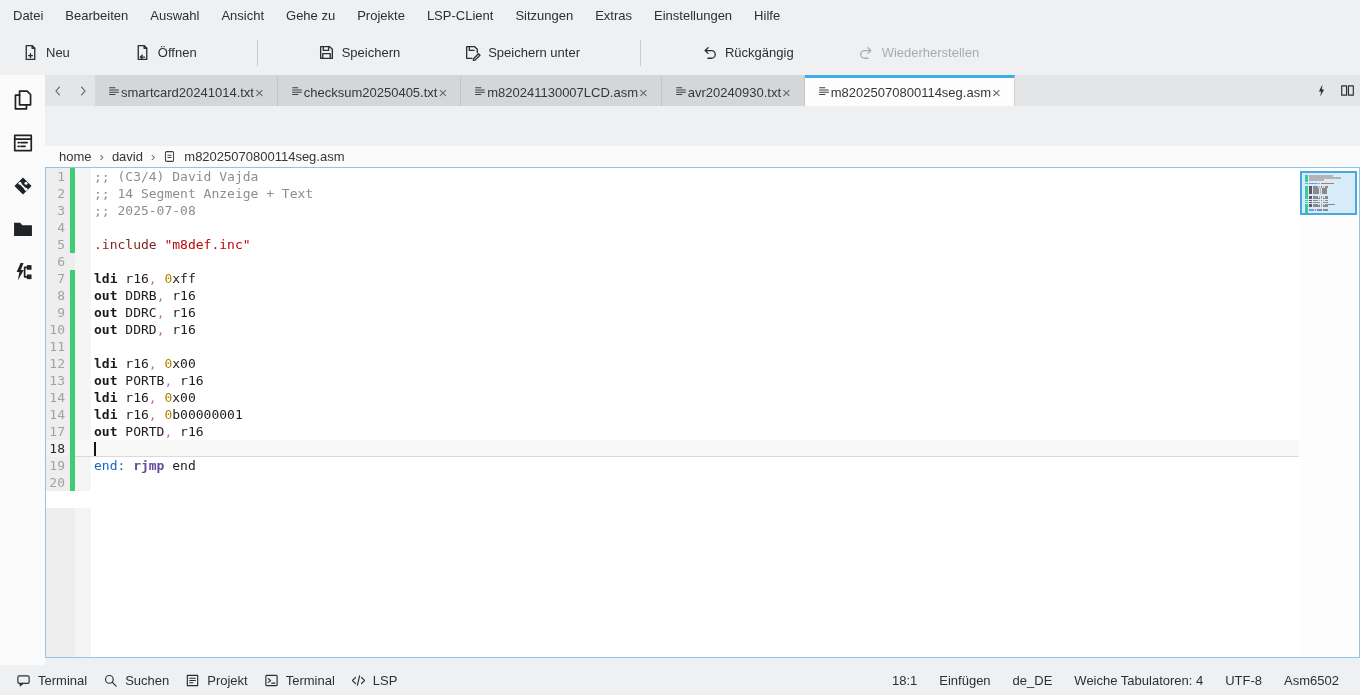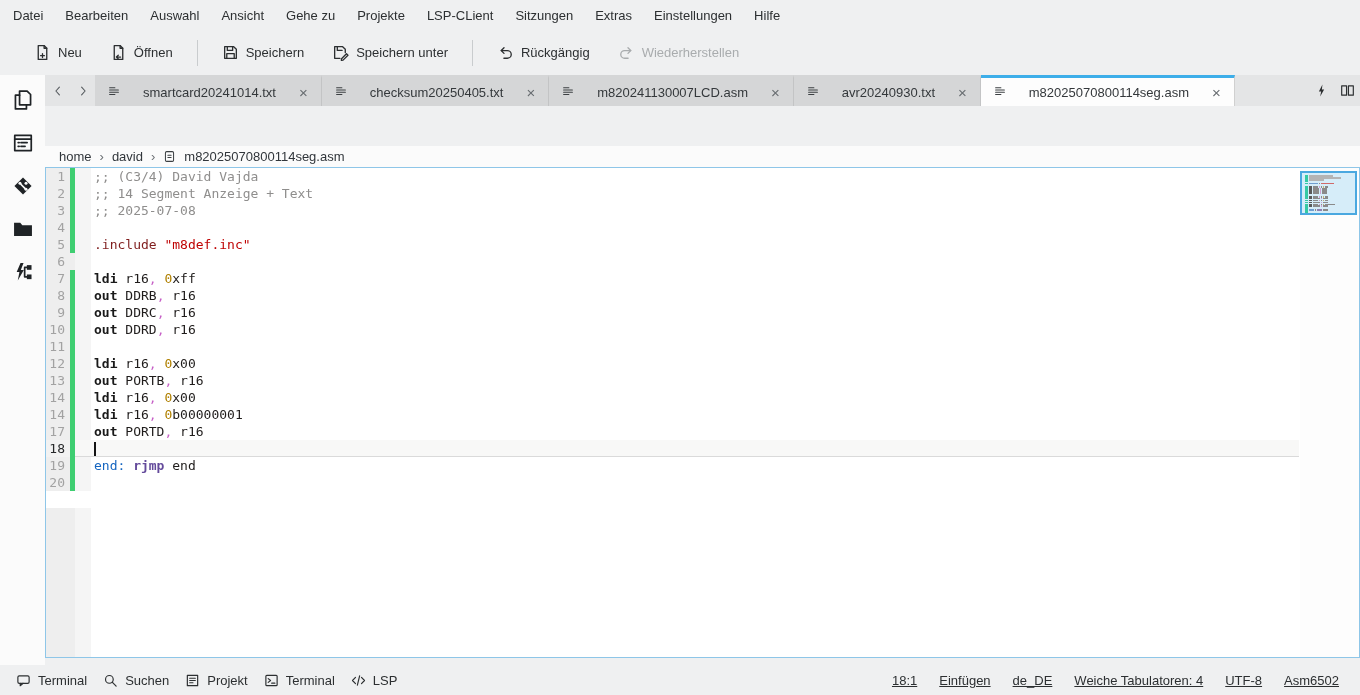--- a/index.html
+++ b/index.html
@@ -5,37 +5,37 @@
   * { margin:0; padding:0; box-sizing:border-box; }
   html,body { width:1360px; height:695px; overflow:hidden; }
   body { font-family:"Liberation Sans", sans-serif; font-size:13px; color:#2c2f31; background:#eff0f1; }
   .app { width:1360px; height:695px; display:flex; flex-direction:column; }
 
   
   .menubar { height:30px; display:flex; align-items:center; padding-left:2px; background:#eff0f1; }
   .menu-item { padding:5px 11px; cursor:default; }
 
   
-  .toolbar { height:45px; display:flex; align-items:center; padding-left:24px; background:#eff0f1; }
+  .toolbar { height:45px; display:flex; align-items:center; padding-left:12px; background:#eff0f1;gap:36px; }
   .tb-btn { display:flex; align-items:center; gap:7px; padding:7px 10px; margin-right:8px; border-radius:3px; color:#2c2f31; }
   .tb-btn svg { flex:0 0 auto; }
   .tb-btn.disabled { color:#a9acae; }
   .tb-sep { width:1px; height:26px; background:#c9ccce; margin:0 14px 0 6px; }
 
   
   .main-row { flex:1; display:flex; min-height:0; }
   .side-col { width:45px; background:#fbfbfb; display:flex; flex-direction:column; align-items:center; padding-top:10px; }
   .side-icon { width:30px; height:30px; display:flex; align-items:center; justify-content:center; margin-bottom:13px; color:#1f2326; }
 
   .content-col { flex:1; display:flex; flex-direction:column; min-width:0; padding-bottom:7px; background:#eff0f1; }
 
   
   .tabbar { height:31px; display:flex; align-items:stretch; background:#e4e5e6; }
   .tab-nav { width:25px; display:flex; align-items:center; justify-content:center; color:#555a5e; }
-  .tab { display:flex; align-items:center; gap:22px; padding:0 12px; background:#d5d6d7; border-right:1px solid #c3c4c5; border-top:3px solid transparent; color:#34383b; max-width:260px; }
+  .tab { display:flex; align-items:center; gap:0; padding:0 12px; background:#d5d6d7; border-right:1px solid #c3c4c5; border-top:3px solid transparent; color:#34383b; max-width:260px; }
   .tab .tab-doc { color:#3c4043; }
   .tab.active { background:#fdfdfd; border-top:3px solid #3daee9; border-right:1px solid #d0d0d0; }
   .tab-close { color:#676c70; font-size:15px; line-height:1; padding:0 1px; }
   .tab-spacer { flex:1; }
   .tab-action { width:26px; display:flex; align-items:center; justify-content:center; color:#2c2f31; }
 
   
   .breadcrumb { height:21px; background:#fbfbfb; display:flex; align-items:center; padding-left:12px; font-size:13px; color:#31363b;margin-top:40px; }
   .bc-seg { padding:0 2px; }
   .bc-sep { color:#6c7175; padding:0 6px; font-size:13px; }
@@ -72,21 +72,21 @@
   .mini-code { position:absolute; top:7px; left:5px; right:8px; }
   .mini-row { height:1.9px; display:flex; align-items:center; }
   .mini-mark { width:3px; height:1.6px; flex:0 0 auto; }
   .mini-mark.mod { background:#35c9a4; }
   .mini-bar { height:1.6px; display:inline-block; margin-left:1px; }
   .mini-viewport { position:absolute; top:3px; left:0; right:2px; height:44px; border:2px solid #4aa8e0; background:rgba(61,174,233,0.20); }
 
   
   .statusbar { height:30px; display:flex; align-items:center; background:#eff0f1; padding:0 10px 0 8px; }
   .sb-item { display:flex; align-items:center; gap:7px; padding:4px 8px; color:#2c2f31; }
-  .sb-right { margin-left:auto; display:flex; align-items:center;text-decoration:underline; }
+  .sb-right { margin-left:auto; display:flex; align-items:center; }
   .sb-val { padding:4px 11px; }
 </style>
 </head>
 <body>
 
 <div class="app">
   <div class="menubar" id="menubar">
       <span class="menu-item">Datei</span>
       <span class="menu-item">Bearbeiten</span>
       <span class="menu-item">Auswahl</span>

